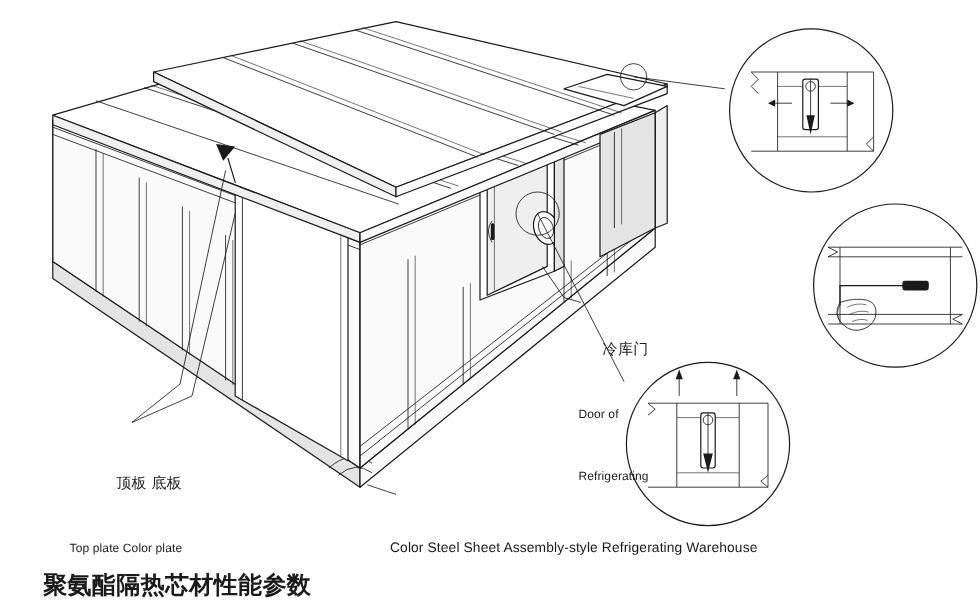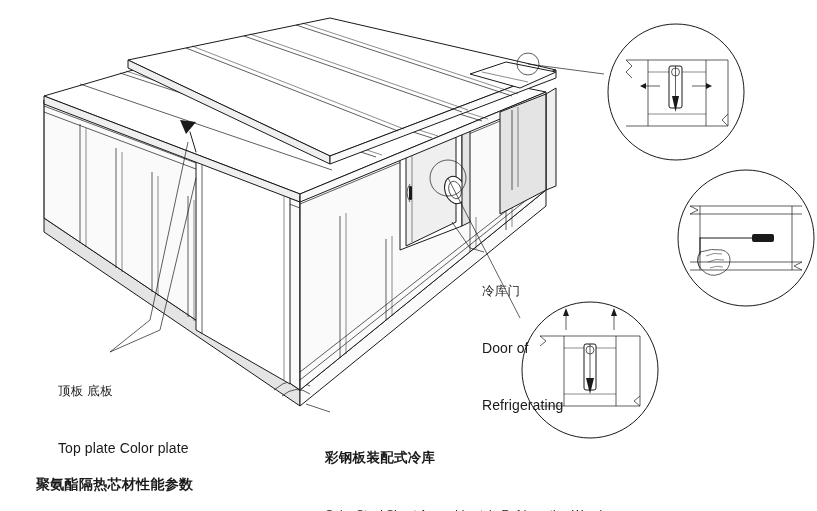--- a/index.html
+++ b/index.html
@@ -27,39 +27,40 @@
   .lbl {
     position: absolute;
     color: #1a1a1a;
     line-height: 1.25;
     white-space: pre;
   }
   .lbl .cn {
     display: block;
     font-size: 12.5px;
     letter-spacing: 0.3px;
+    text-align: right;
   }
   .lbl .en {
     display: block;
-    font-size: 14px;
+    font-size: 10px;
     letter-spacing: 0.1px;
   }
   .title-block .cn {
-    font-size: 14px;
+    font-size: 20px;
     font-weight: 600;
   }
   .caption-block .cn {
     font-size: 13.5px;
     font-weight: 600;
   }
   .caption-block .en {
     font-size: 11.5px;
   }
   .door-label { left: 482px; top: 244px; }
-  .plate-label { left: 58px;  top: 344px; }
+  .plate-label { left: 58px;  top: 356px; }
   .caption-block { left: 325px; top: 410px; }
   .title-block  { left: 36px;  top: 436px; }
 </style>
 </head>
 <body>
 
 <div id="canvas">
 
   <svg class="diagram" viewBox="0 0 817 511">
     <defs>
@@ -288,21 +289,20 @@
     <span class="en">Door of</span>
     <span class="en">Refrigerating</span>
   </div>
 
   <div class="lbl plate-label">
     <span class="cn">顶板 底板</span>
     <span class="en">Top plate Color plate</span>
   </div>
 
   <div class="lbl caption-block">
-    <span class="cn">彩钢板装配式冷库</span>
     <span class="en">Color Steel Sheet Assembly-style Refrigerating Warehouse</span>
   </div>
 
   <div class="lbl title-block">
     <span class="cn">聚氨酯隔热芯材性能参数</span>
     
   </div>
 
 </div>
 

